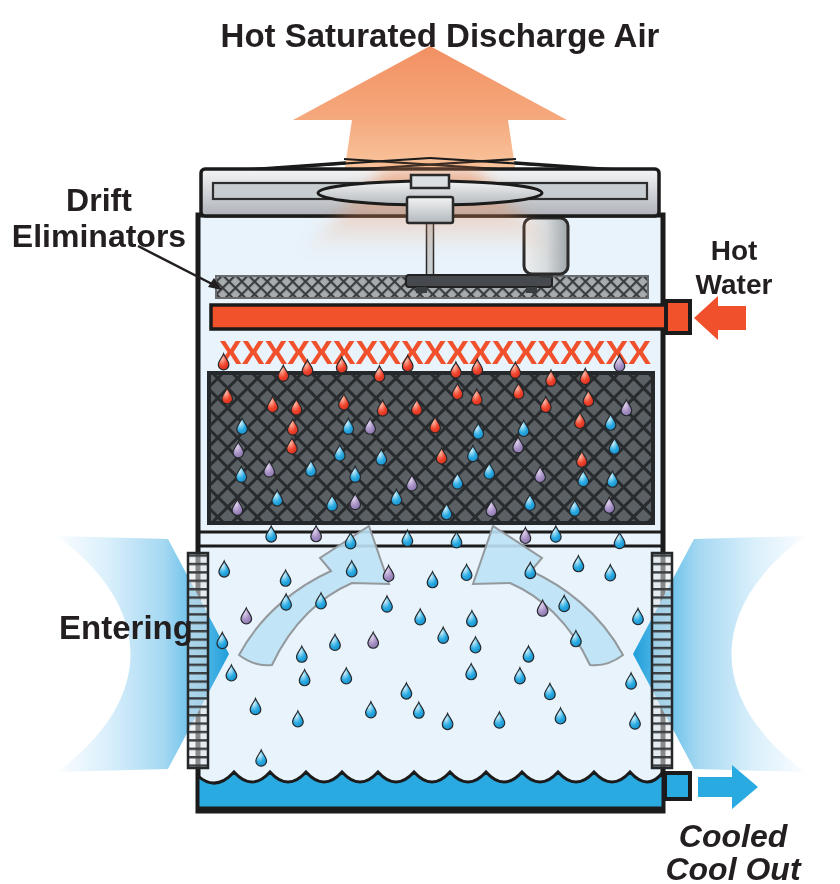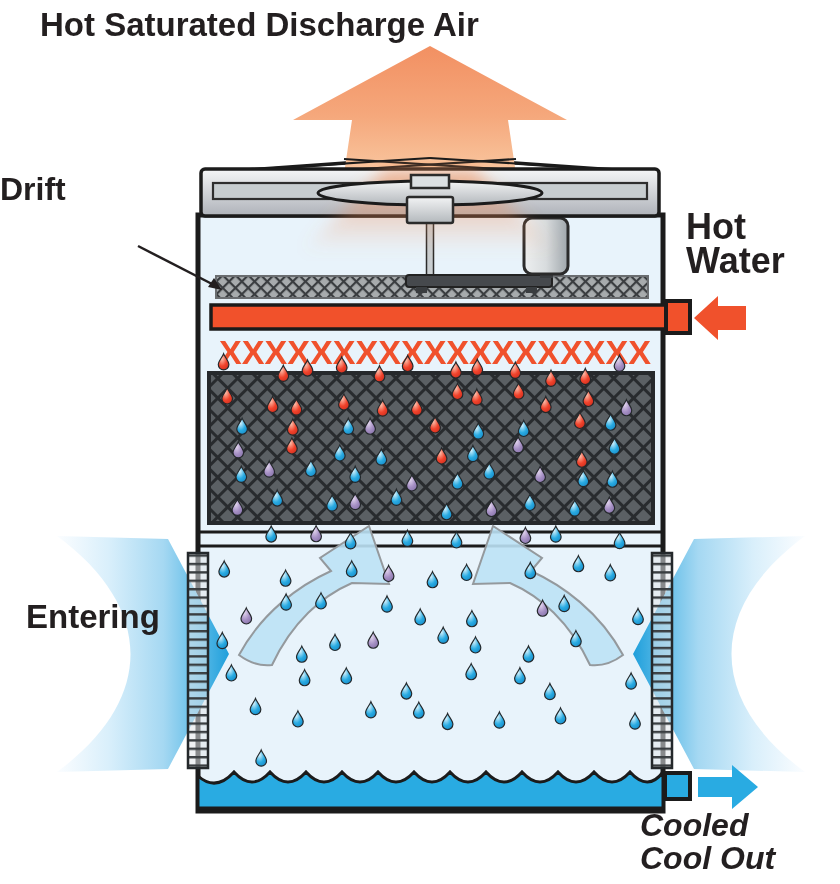--- a/index.html
+++ b/index.html
@@ -1,23 +1,23 @@
 <!DOCTYPE html>
 <html><head>
 <meta charset="utf-8">
 <style>
   html,body{margin:0;padding:0;background:#ffffff;}
   #stage{position:relative;width:840px;height:884px;background:#fff;overflow:hidden;
          font-family:"Liberation Sans",sans-serif;}
   #art{position:absolute;left:0;top:0;}
-  .lbl{position:absolute;color:#231F20;font-weight:600;z-index:10;}
+  .lbl{position:absolute;color:#231F20;font-weight:600;text-align:center;z-index:10;margin-top:11px;}
   .lbl div{white-space:nowrap;}
   #title-label{left:40px;top:6px;width:800px;font-size:33px;}
   #drift-label{left:0px;top:171px;width:198px;font-size:32px;line-height:36px;}
-  #hotwater-label{left:686px;top:210px;width:96px;font-size:36px;line-height:34px;}
+  #hotwater-label{left:686px;top:223px;width:96px;font-size:28px;line-height:34px;}
   #cool-label{left:26px;top:599px;width:200px;font-size:33px;line-height:36px;}
   #out-label{left:640px;top:809px;width:186px;font-size:32px;line-height:33px;font-style:italic;}
 </style>
 </head>
 <body>
 
 <div id="stage">
 
 <svg id="art" width="840" height="884" viewBox="0 0 840 884">
   <defs>
@@ -275,20 +275,21 @@
     <polygon points="222,290 208,287 214,278" fill="#231F20"></polygon>
   </g>
 </svg>
 
 <div id="title-label" class="lbl">
   <div>Hot Saturated Discharge Air</div>
 </div>
 
 <div id="drift-label" class="lbl">
   <div>Drift</div>
+  <div>Eliminators</div>
 </div>
 
 <div id="hotwater-label" class="lbl">
   <div>Hot</div>
   <div>Water</div>
 </div>
 
 <div id="cool-label" class="lbl">
   <div>Entering</div>
 </div>

